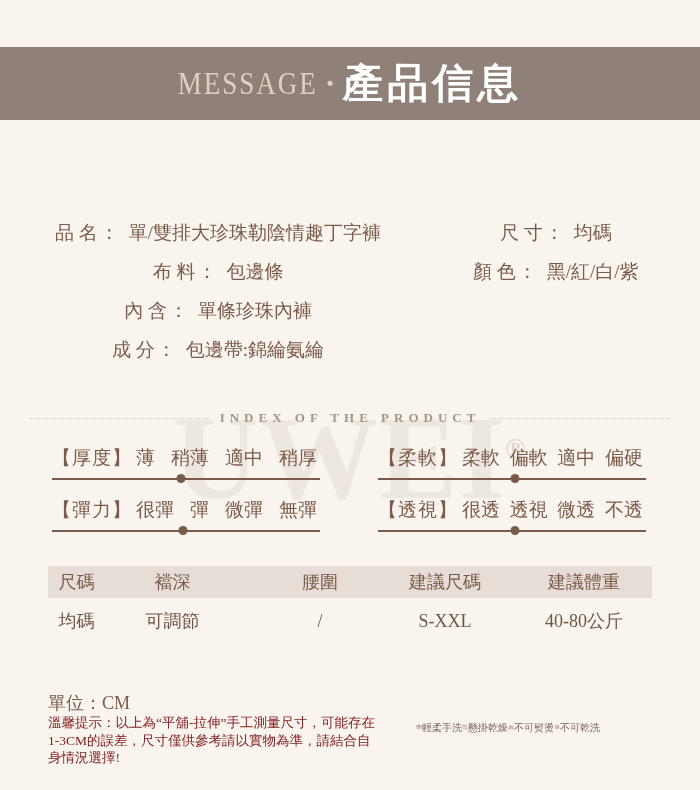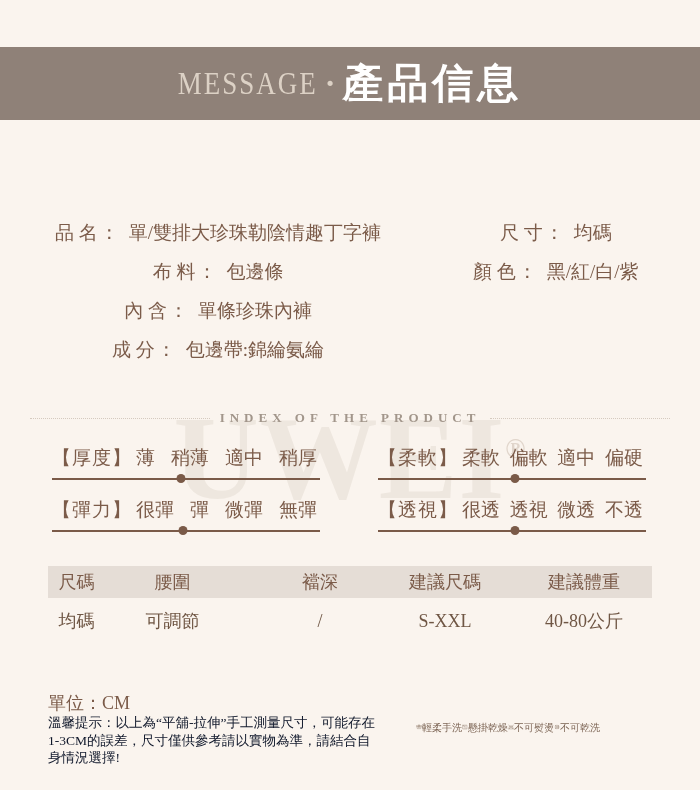--- a/index.html
+++ b/index.html
@@ -67,21 +67,21 @@
   .t-head,.t-row{display:grid;grid-template-columns:57px 135px 160px 90px 162px;align-items:center;}
   .t-head{background:#e5ddd6;height:32px;color:#7b5b49;}
   .t-row{height:46px;color:#6f5644;}
   .t-cell{text-align:center;white-space:nowrap;}
   .c5{padding-left:26px;}
 
   
   .unit{position:absolute;top:679px;left:48px;font-size:18px;z-index:1;}
   .tips{
     position:absolute;top:702px;left:48px;width:334px;
-    font-size:13.5px;line-height:17.5px;color:#0f172a;z-index:1;
+    font-size:13.5px;line-height:17.5px;color:#7f1d1d;z-index:1;
   }
   .care{position:absolute;top:698px;left:416px;display:flex;z-index:1;}
   .care-item{width:46px;display:flex;flex-direction:row;align-items:center;}
   .care-item svg{width:34px;height:34px;stroke:#6f5645;fill:none;stroke-width:2.2;stroke-linecap:round;stroke-linejoin:round;}
   .care-label{font-size:10px;margin-top:2px;color:#7b6353;white-space:nowrap;}
 </style>
 </head>
 <body>
 
 <div class="page">
@@ -196,22 +196,22 @@
       <div class="scale-line">
         <span class="scale-dot" style="left: 51%;"></span>
       </div>
     </div>
 
   </div>
 
   <div class="size-table">
     <div class="t-head">
       <span class="t-cell">尺碼</span>
+      <span class="t-cell">襠深</span>
       <span class="t-cell">腰圍</span>
-      <span class="t-cell">襠深</span>
       <span class="t-cell">建議尺碼</span>
       <span class="t-cell c5">建議體重</span>
     </div>
     <div class="t-row">
       <span class="t-cell">均碼</span>
       <span class="t-cell">可調節</span>
       <span class="t-cell">/</span>
       <span class="t-cell">S-XXL</span>
       <span class="t-cell c5">40-80公斤</span>
     </div>

